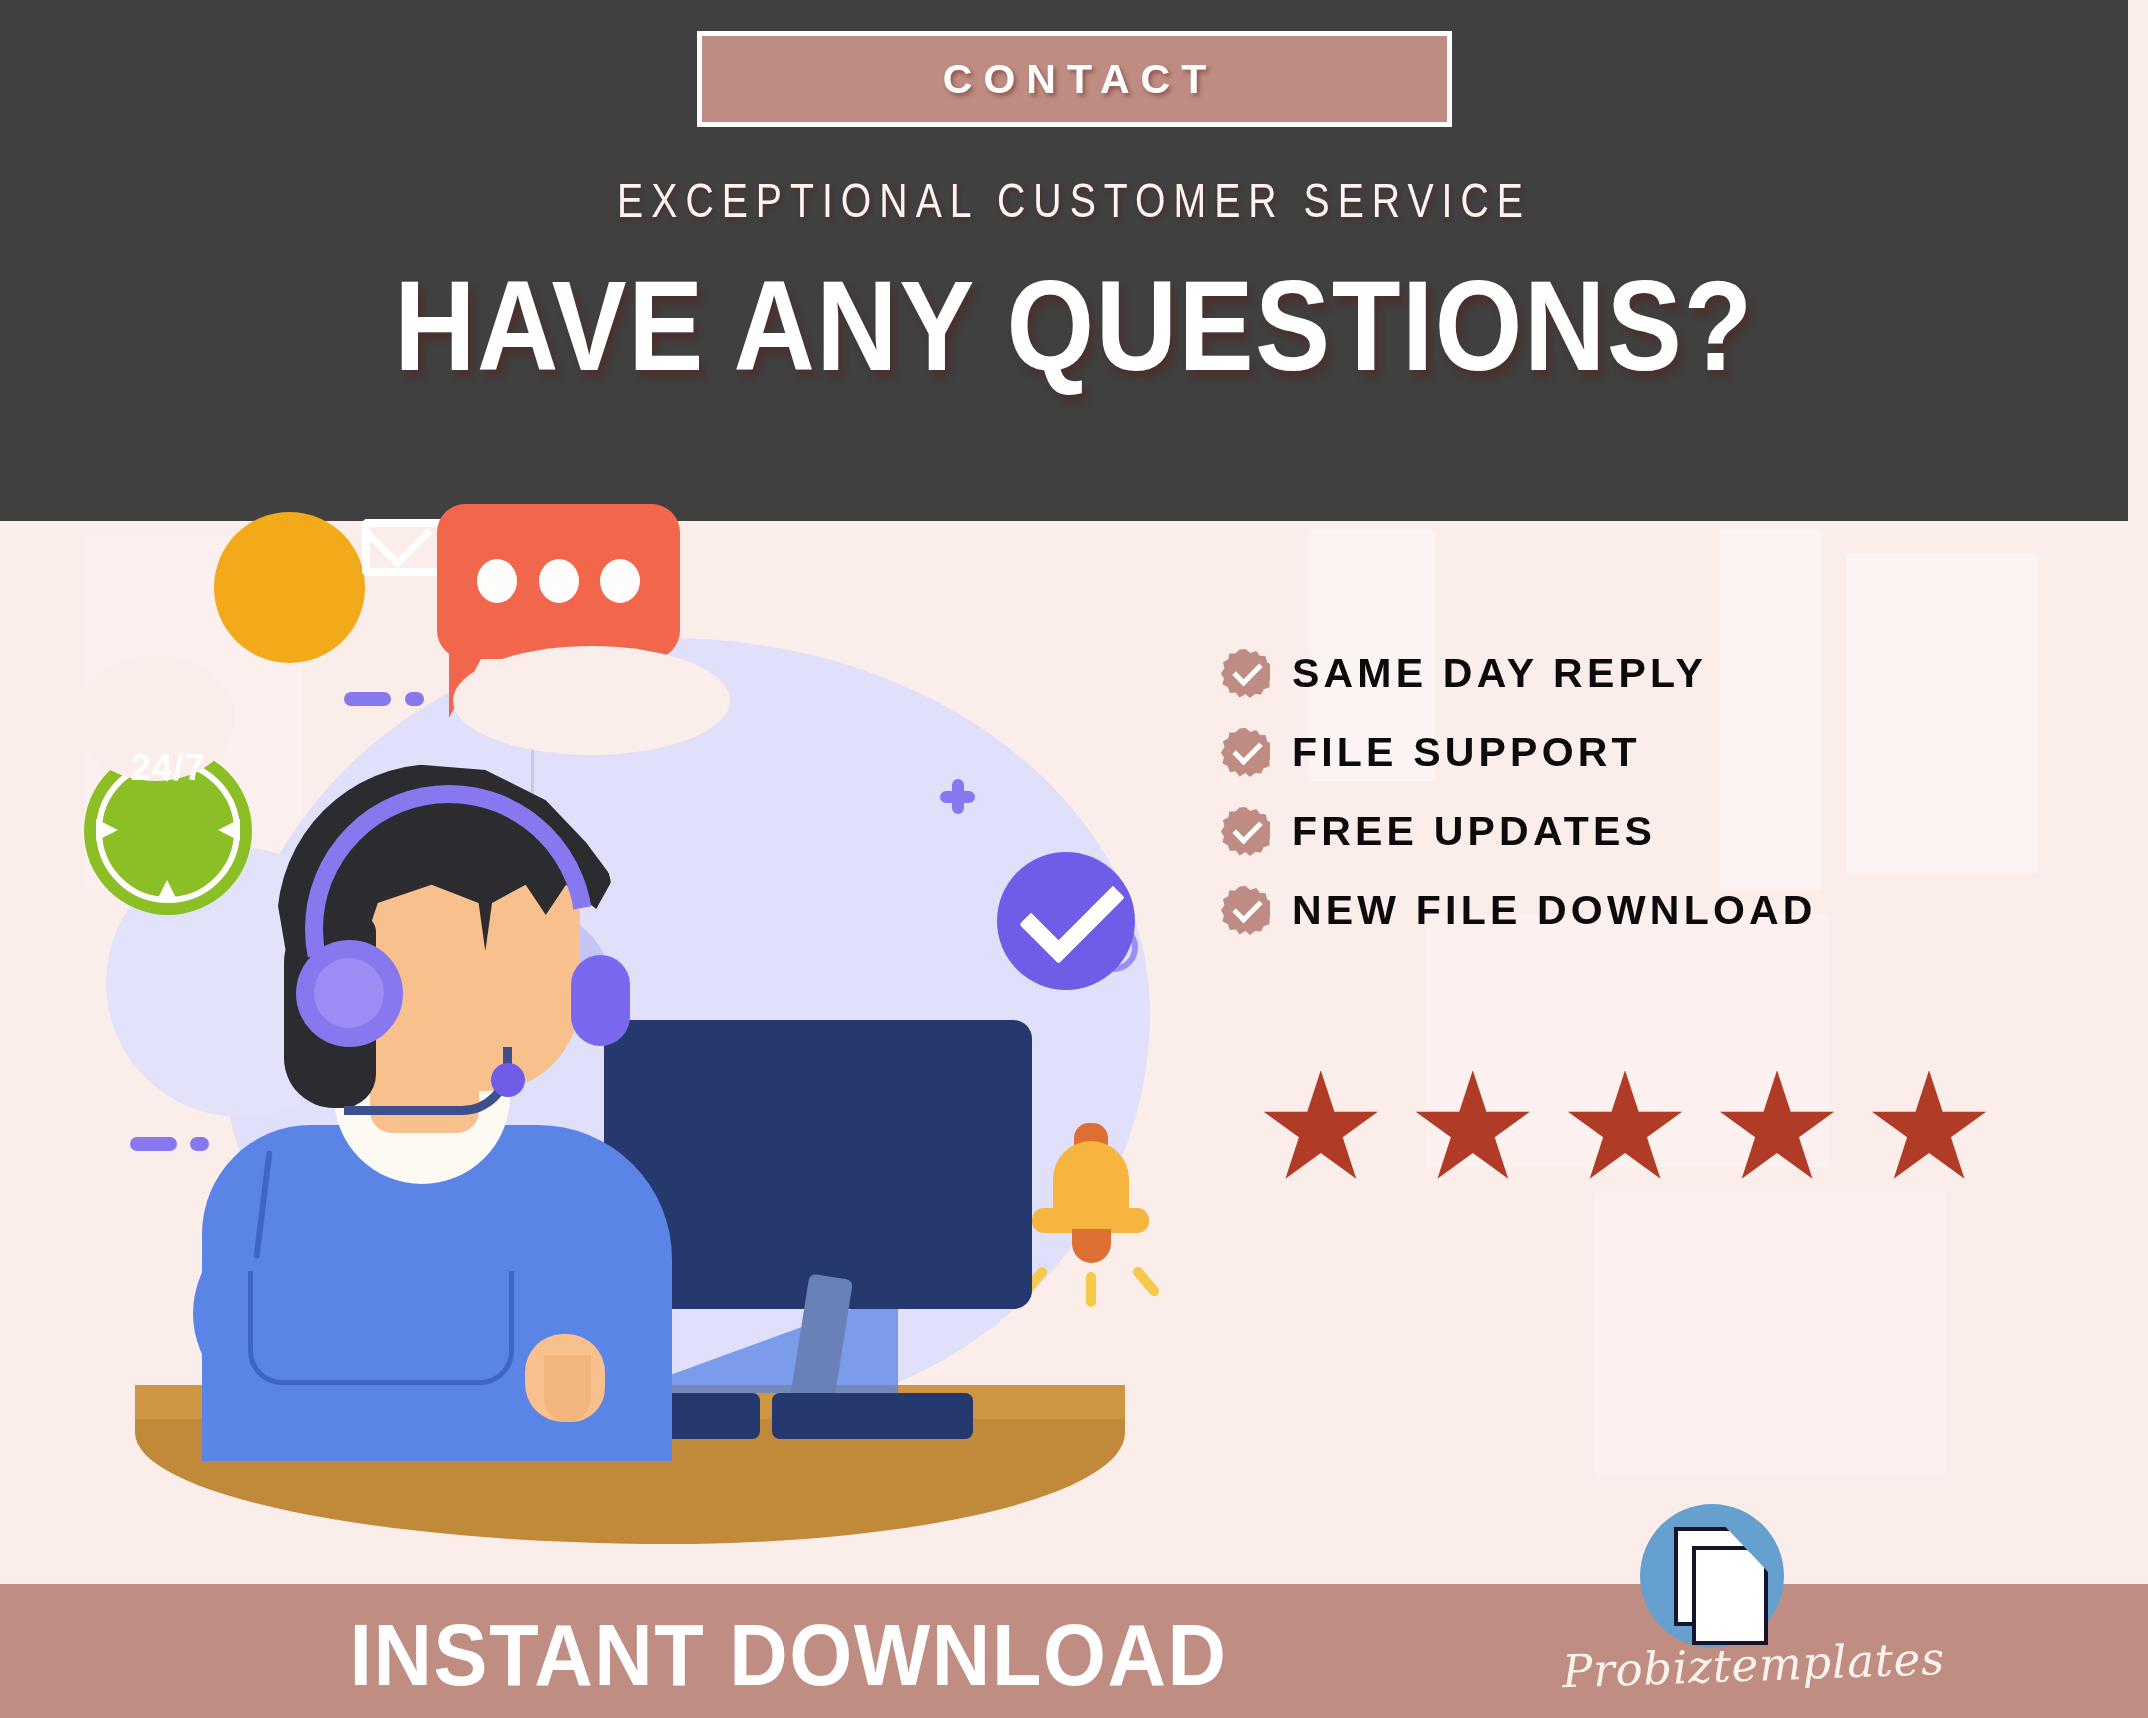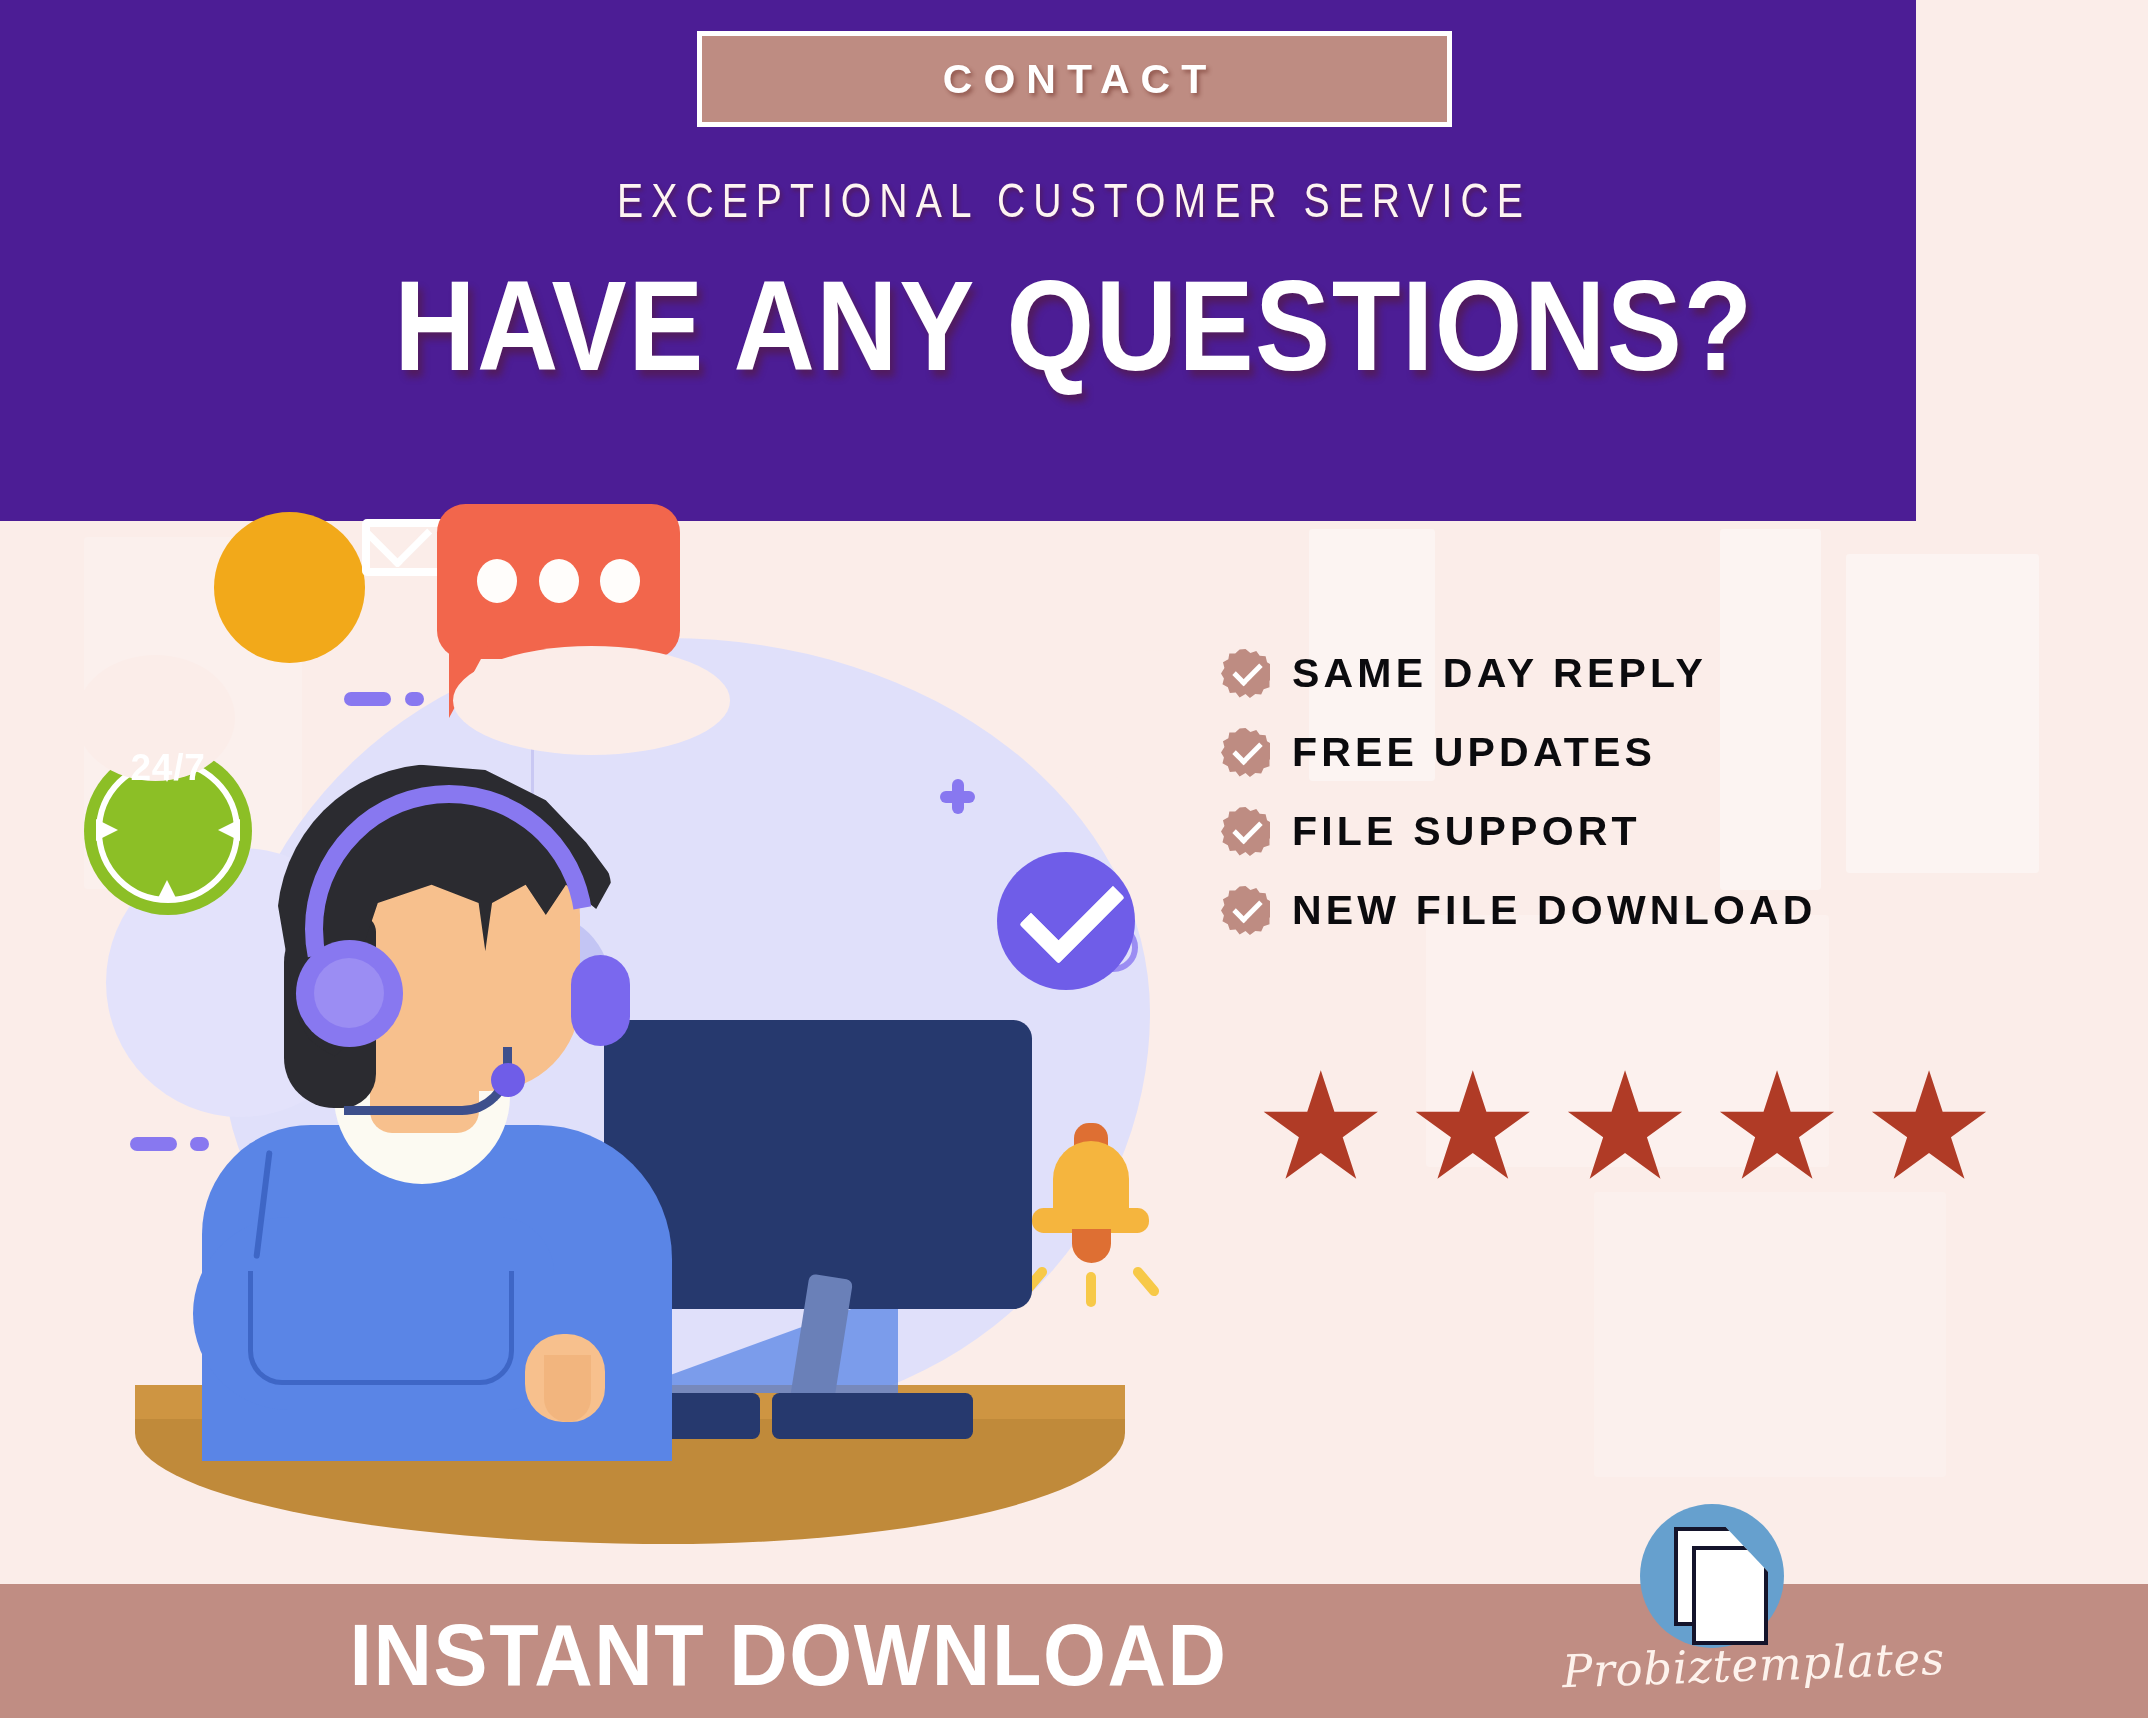--- a/index.html
+++ b/index.html
@@ -5,22 +5,22 @@
   html,body{margin:0;padding:0;}
   body{
     width:2148px;height:1718px;overflow:hidden;
     font-family:"Liberation Sans", sans-serif;
     background:#FBEDE9;
   }
   #poster{position:relative;width:2148px;height:1718px;overflow:hidden;background:#FBEDE9;}
 
   
   .header{
-    position:absolute;left:0;top:0;width:1916px;height:521px;
-    background:#4c1d95;overflow:hidden;
+    position:absolute;left:0;top:0;width:2128px;height:521px;
+    background:#404040;overflow:hidden;
   }
   .contact-badge{
     position:absolute;left:697px;top:31px;width:755px;height:96px;
     background:#BE8C82;border:5.9px solid #FFFFFF;box-sizing:border-box;
     display:flex;align-items:center;justify-content:center;
   }
   .contact-badge-label{
     font-size:41px;font-weight:bold;letter-spacing:11px;color:#FFFFFF;
     text-indent:11px;
     text-shadow:2.5px 3.4px 4.2px rgba(90,25,15,.45);
@@ -321,25 +321,25 @@
     <div class="mic-tip"></div>
   </div>
 
   <div class="features">
     <div class="feature-row">
       <span class="badge-check"></span>
       <span class="feature-label">SAME DAY REPLY</span>
     </div>
     <div class="feature-row">
       <span class="badge-check"></span>
-      <span class="feature-label">FREE UPDATES</span>
+      <span class="feature-label">FILE SUPPORT</span>
     </div>
     <div class="feature-row">
       <span class="badge-check"></span>
-      <span class="feature-label">FILE SUPPORT</span>
+      <span class="feature-label">FREE UPDATES</span>
     </div>
     <div class="feature-row">
       <span class="badge-check"></span>
       <span class="feature-label">NEW FILE DOWNLOAD</span>
     </div>
   </div>
 
   <div class="stars">
     <span class="star">★</span>
     <span class="star">★</span>

